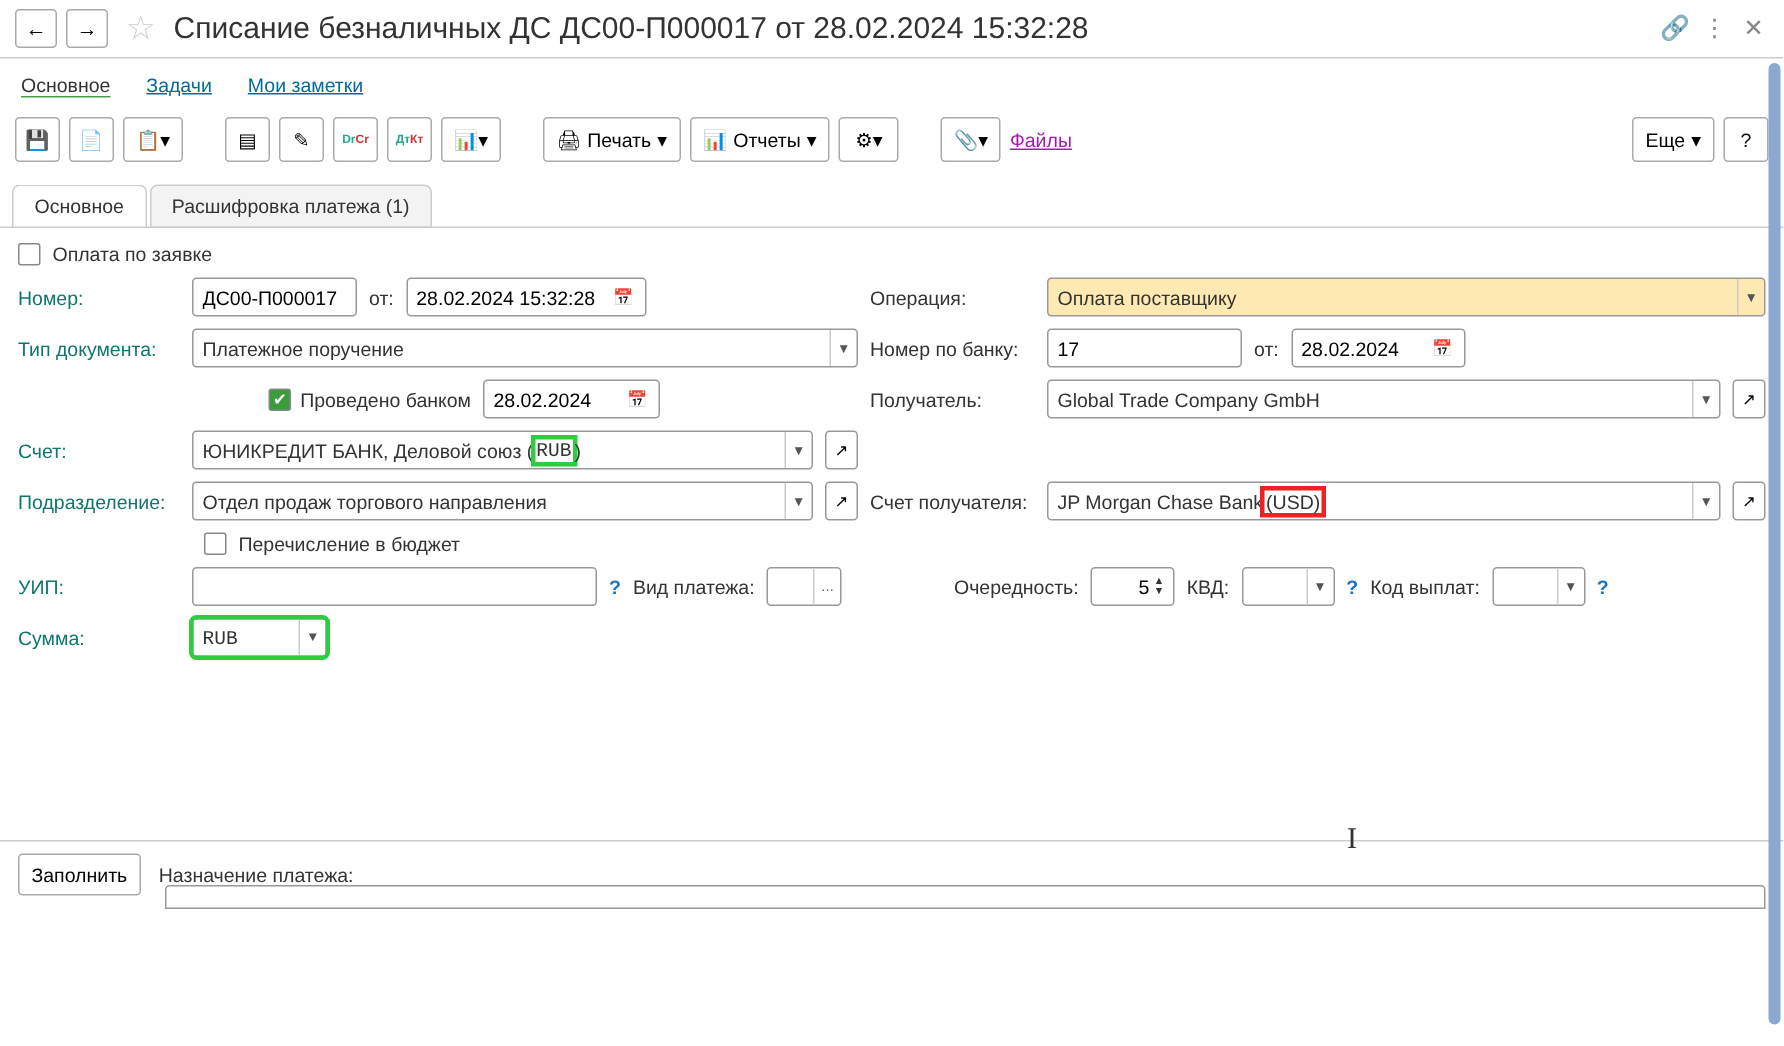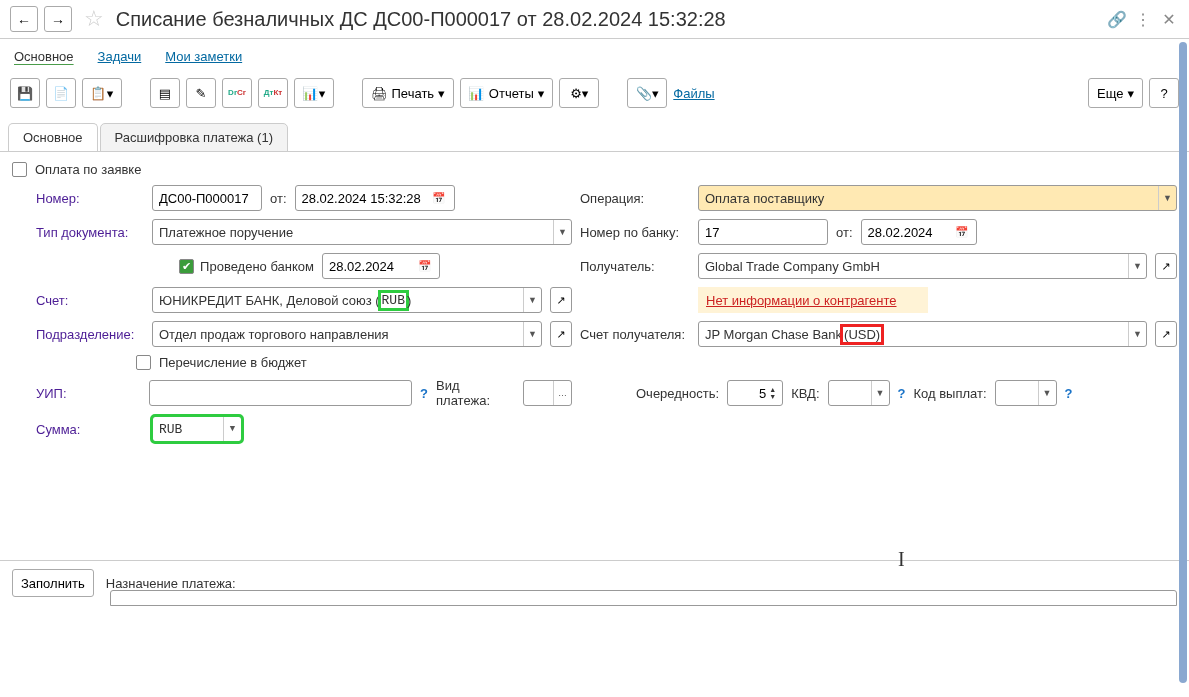--- a/index.html
+++ b/index.html
@@ -12,30 +12,30 @@
   .subnav { padding: 10px 14px 8px; display: flex; gap: 24px; }
   .subnav a { color: #333; text-decoration: none; cursor: pointer; }
   .subnav a.link { color: #0369a1; text-decoration: underline; }
   .subnav a.active { text-decoration: underline; text-decoration-color: #4a9c4a; text-underline-offset: 3px; }
   .toolbar { padding: 6px 10px 10px; display: flex; align-items: center; gap: 6px; border-bottom: 1px solid transparent; }
   .btn-primary { background: #ffd633; border: 1px solid #aaa; border-radius: 3px; padding: 6px 12px; font-weight: bold; cursor: pointer; font-size: 13px; }
   .btn-icon { width: 30px; height: 30px; border: 1px solid #aaa; border-radius: 3px; background: #fff; display: flex; align-items: center; justify-content: center; font-size: 13px; cursor: pointer; }
   .btn-icon.drop { width: 40px; }
   .btn-text { height: 30px; border: 1px solid #aaa; border-radius: 3px; background: #fff; display: flex; align-items: center; gap: 4px; padding: 0 8px; cursor: pointer; font-size: 13px; }
   .toolbar-spacer { width: 16px; }
-  .link-inline { color: #0369a1; text-decoration: underline; cursor: pointer; }
+  .link-inline { color: #a21caf; text-decoration: underline; cursor: pointer; }
   .toolbar-right { margin-left: auto; display: flex; gap: 6px; }
   .tabs { display: flex; margin: 4px 8px -1px; }
   .tab { padding: 6px 14px; border: 1px solid #ccc; background: #f3f3f3; border-radius: 5px 5px 0 0; margin-right: 2px; cursor: pointer; font-size: 13px; }
   .tab.active { background: #fff; border-bottom: 1px solid #fff; }
   .tab-body { border-top: 1px solid #ccc; padding: 10px 12px; height: 454px; position: relative; }
   .row { display: flex; align-items: center; margin-bottom: 8px; gap: 8px; }
   .col-l { width: 560px; display: flex; align-items: center; gap: 8px; }
   .col-r { flex: 1; display: flex; align-items: center; gap: 8px; }
-  label.fld { width: 108px; font-size: 13px; color: #4c1d95; margin-left: 24px; }
+  label.fld { width: 108px; font-size: 13px; color: #0f766e; }
   label.fld-r { width: 110px; font-size: 13px; color: #333; }
   .input, .select-wrap { height: 26px; border: 1px solid #999; border-radius: 3px; background: #fff; display: flex; align-items: center; padding: 0 6px; font-size: 13px; }
   .input input { border: none; outline: none; width: 100%; font-size: 13px; background: transparent; }
   .drop-btn { width: 18px; height: 24px; display: flex; align-items: center; justify-content: center; border-left: 1px solid #ccc; margin: 0 -6px 0 4px; cursor: pointer; font-size: 9px; color: #555; }
   .ext-btn { width: 22px; height: 26px; border: 1px solid #999; border-radius: 3px; background: #fff; display: flex; align-items: center; justify-content: center; font-size: 11px; cursor: pointer; }
   .cal-btn { width: 18px; height: 24px; display: flex; align-items: center; justify-content: center; cursor: pointer; font-size: 11px; }
   .checkbox { width: 15px; height: 15px; border: 1px solid #888; border-radius: 2px; display: inline-flex; align-items: center; justify-content: center; background: #fff; cursor: pointer; }
   .checkbox.checked { background: #3b9c3b; color: #fff; font-size: 11px; }
   .highlight-op { background: #ffe9b3; justify-content: center; }
   .warn-box { background: #fff3d6; padding: 4px 8px; height: 26px; display: flex; align-items: center; }
@@ -181,26 +181,20 @@
       <label class="fld">Счет:</label>
       <div class="input" style="flex:1;">
         <span>ЮНИКРЕДИТ БАНК, Деловой союз (</span>
           <span class="hl-green" style="padding:1px 2px;">RUB</span>
           <span>)</span>
         <span style="flex:1"></span>
           <span class="drop-btn">▼</span>
       </div>
       <button class="ext-btn">↗</button>
     </div>
-    <div class="col-r">
-      <label class="fld-r"></label>
-      <div class="warn-box" style="width:230px;">
-        <a class="warn-link">Нет информации о контрагенте</a>
-      </div>
-    </div>
   </div>
 
   <div class="row">
     <div class="col-l">
       <label class="fld">Подразделение:</label>
       <div class="input" style="flex:1;">
           <span>Отдел продаж торгового направления</span>
           <span style="flex:1"></span>
           <span class="drop-btn">▼</span>
         </div>

